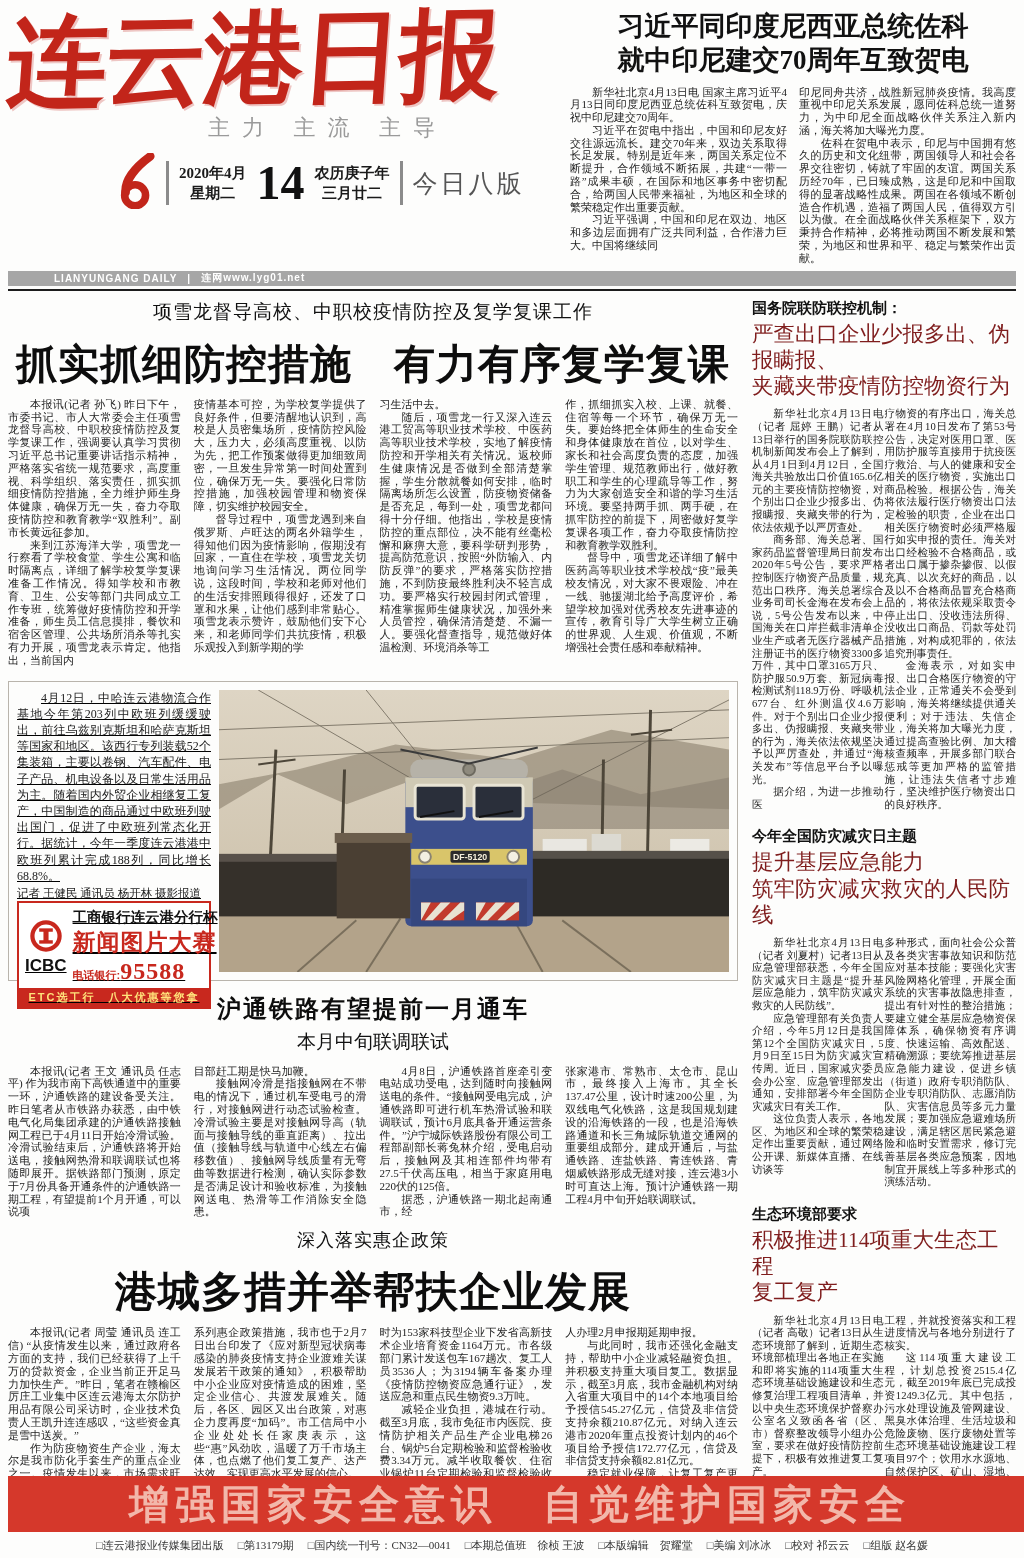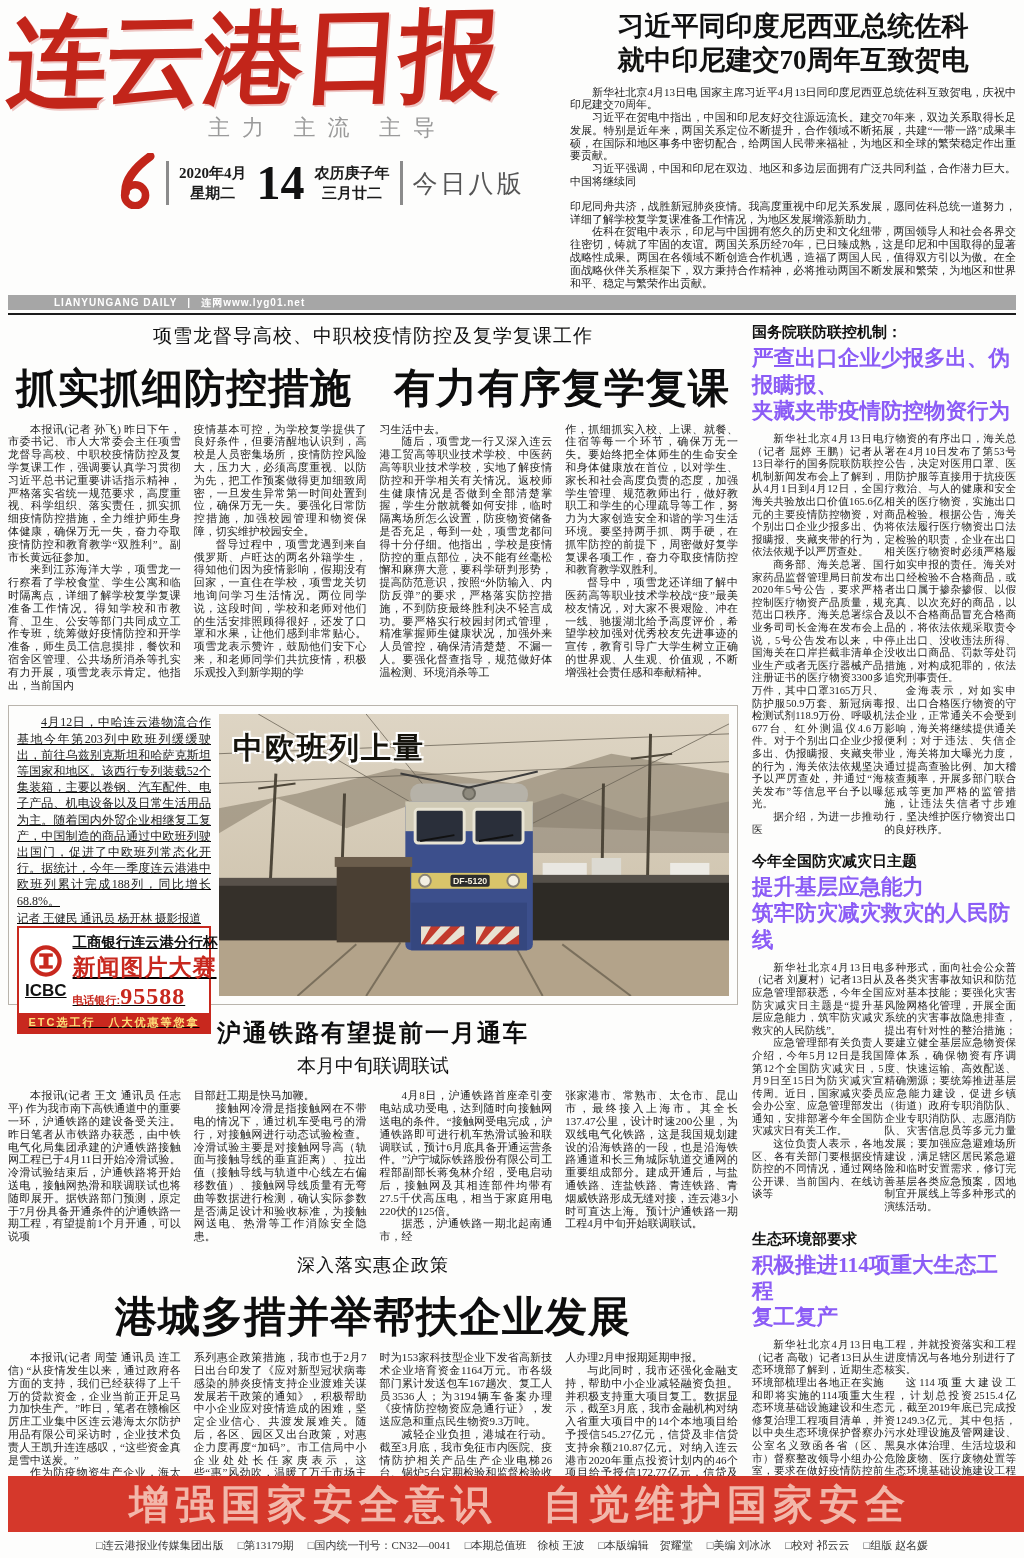--- a/index.html
+++ b/index.html
@@ -16,21 +16,21 @@
   .brand-slogan { color:#9a9a9a; font-size:22px; letter-spacing:12px; margin:2px 0 0 200px;
     font-family:"Liberation Serif", serif; }
   .date-row { display:flex; align-items:center; margin:10px 0 0 110px; gap:10px; }
   .vbar { width:3px; height:44px; background:#8b8b8b; }
   .date-block { text-align:center; font-family:"Liberation Serif", serif; font-weight:bold; font-size:15px; line-height:1.35; color:#1a1a1a; }
   .big-day { font-family:"Liberation Serif", serif; font-size:48px; font-weight:bold; color:#111; line-height:1; }
   .pages-label { font-size:25px; color:#555; font-family:"Liberation Serif", serif; letter-spacing:3px; }
   .mast-right { flex:1; padding:4px 0 0 14px; }
   .tr-title { text-align:center; font-family:"Liberation Serif", serif; font-weight:bold;
     font-size:27px; line-height:1.25; color:#111; }
-  .tr-body { display:flex; gap:12px; margin-top:8px;flex-direction:column; }
+  .tr-body { display:flex; gap:12px; margin-top:8px; }
   .tr-body .col { flex:1; }
   .gray-bar { height:15px; background:#a6a6a6; margin-top:6px; display:flex; align-items:center;
     color:#fff; font-size:10px; font-weight:bold; letter-spacing:1px; padding-left:46px; gap:10px; }
   .black-rule { height:2px; background:#1c1c1c; margin-top:3px; }
 
   
   .body-text p { font-family:"Liberation Serif", serif; font-size:11px; line-height:12.8px;
     text-align:justify; text-indent:2em; color:#222; }
   .body-text p.cont { text-indent:0; }
 
@@ -70,21 +70,21 @@
   .icbc-strip { background:#c8281e; color:#ffe27a; font-size:11px; font-weight:bold; text-align:center; padding:2px 0; letter-spacing:2px; }
 
   
   .headline-l { text-align:center; font-family:"Liberation Serif", serif; font-weight:bold; color:#0d0d0d;
     font-size:24px; letter-spacing:2px; margin-top:12px; }
   .subhead { text-align:center; font-family:"Liberation Serif", serif; font-size:19px; color:#111; margin:4px 0 10px 0; }
 
   
   .rail-article { margin-bottom:16px; }
   .rail-kicker { font-family:"Liberation Serif", serif; font-size:15px; font-weight:bold; color:#111; margin-bottom:3px; }
-  .rail-headline { font-family:"Liberation Serif", serif; font-weight:bold; font-size:21.5px; line-height:1.22; color:#8b5cf6; margin-bottom:9px; }
+  .rail-headline { font-family:"Liberation Serif", serif; font-weight:normal; font-size:21.5px; line-height:1.22; color:#7f1d1d; margin-bottom:9px; }
   .rail-body p { font-size:10.6px; line-height:12.6px; }
 
   
   .red-banner { position:absolute; left:8px; bottom:26px; width:1024px; height:56px; background:#d5382b;
     display:flex; align-items:center; justify-content:center; }
   .red-banner span { font-family:"Liberation Serif", serif; font-weight:bold; font-size:40px;
     color:#f2b7aa; letter-spacing:6px; }
   .footer-line { position:absolute; left:0; bottom:0; width:1024px; height:26px; background:#fdfdfc;
     display:flex; align-items:center; justify-content:center; gap:14px; font-size:11px; color:#333;
     font-family:"Liberation Serif", serif; white-space:nowrap; }
@@ -125,21 +125,21 @@
     <div class="mast-right">
       <div class="tr-title">习近平同印度尼西亚总统佐科</div>
       <div class="tr-title">就中印尼建交70周年互致贺电</div>
       <div class="tr-body body-text">
         <div class="col">
           <p>新华社北京4月13日电 国家主席习近平4月13日同印度尼西亚总统佐科互致贺电，庆祝中印尼建交70周年。</p>
           <p>习近平在贺电中指出，中国和印尼友好交往源远流长。建交70年来，双边关系取得长足发展。特别是近年来，两国关系定位不断提升，合作领域不断拓展，共建“一带一路”成果丰硕，在国际和地区事务中密切配合，给两国人民带来福祉，为地区和全球的繁荣稳定作出重要贡献。</p>
           <p>习近平强调，中国和印尼在双边、地区和多边层面拥有广泛共同利益，合作潜力巨大。中国将继续同</p>
         </div>
         <div class="col">
-          <p class="cont">印尼同舟共济，战胜新冠肺炎疫情。我高度重视中印尼关系发展，愿同佐科总统一道努力，详细了解学校复学复课准备工作情况，为地区发展增添新助力。</p>
+          <p class="cont">印尼同舟共济，战胜新冠肺炎疫情。我高度重视中印尼关系发展，愿同佐科总统一道努力，为中印尼全面战略伙伴关系注入新内涵，海关将加大曝光力度。</p>
           <p>佐科在贺电中表示，印尼与中国拥有悠久的历史和文化纽带，两国领导人和社会各界交往密切，铸就了牢固的友谊。两国关系历经70年，已日臻成熟，这是印尼和中国取得的显著战略性成果。两国在各领域不断创造合作机遇，造福了两国人民，值得双方引以为傲。在全面战略伙伴关系框架下，双方秉持合作精神，必将推动两国不断发展和繁荣，为地区和世界和平、稳定与繁荣作出贡献。</p>
         </div>
       </div>
     </div>
   </div>
 
   <div class="gray-bar">
     <span>LIANYUNGANG DAILY</span>
     <span>|</span>
     <span>连网www.lyg01.net</span>
@@ -271,21 +271,20 @@
                 <rect x="262" y="214" width="44" height="18" fill="#c23a2c"></rect>
                 <path d="M262 214 l10 0 l-10 18 Z M282 214 l10 0 l-18 18 l-8 0 Z M302 214 l4 0 l0 8 l-14 10 l-8 0 Z" fill="#e8e2d2"></path>
               </g>
               <line x1="185" y1="60" x2="255" y2="74" stroke="#3b3b3b" stroke-width="2"></line>
               <line x1="325" y1="58" x2="255" y2="74" stroke="#3b3b3b" stroke-width="2"></line>
             </g>
 
             <rect x="120" y="150" width="75" height="80" fill="#4a3f33"></rect>
             <rect x="118" y="144" width="79" height="10" fill="#6b5d4c"></rect>
           </svg>
-          <div class="photo-overlay-title">中欧班列上量</div>
         </div>
       </div>
 
       <div>
         <div class="headline-l">沪通铁路有望提前一月通车</div>
         <div class="subhead">本月中旬联调联试</div>
         <div class="cols4 body-text">
           <div class="col">
             <p>本报讯(记者 王文 通讯员 任志平) 作为我市南下高铁通道中的重要一环，沪通铁路的建设备受关注。昨日笔者从市铁路办获悉，由中铁电气化局集团承建的沪通铁路接触网工程已于4月11日开始冷滑试验。冷滑试验结束后，沪通铁路将开始送电，接触网热滑和联调联试也将随即展开。据铁路部门预测，原定于7月份具备开通条件的沪通铁路一期工程，有望提前1个月开通，可以说项</p>
           </div>
@@ -353,21 +352,21 @@
       <div class="rail-article">
         <div class="rail-kicker">今年全国防灾减灾日主题</div>
         <div class="rail-headline">
           <div>提升基层应急能力</div>
           <div>筑牢防灾减灾救灾的人民防线</div>
         </div>
         <div class="cols2 body-text rail-body">
           <div class="col">
             <p>新华社北京4月13日电（记者 刘夏村）记者13日从应急管理部获悉，今年全国防灾减灾日主题是“提升基层应急能力，筑牢防灾减灾救灾的人民防线”。</p>
             <p>应急管理部有关负责人介绍，今年5月12日是我国第12个全国防灾减灾日，5月9日至15日为防灾减灾宣传周。近日，国家减灾委员会办公室、应急管理部发出通知，安排部署今年全国防灾减灾日有关工作。</p>
-            <p>这位负责人表示，各地区、各有关部门要根据疫情防控的不同情况，通过网络公开课、当前国内、在线访谈等</p>
+            <p>这位负责人表示，各地区、为地区和全球的繁荣稳定作出重要贡献，通过网络公开课、新媒体直播、在线访谈等</p>
           </div>
           <div class="col">
             <p class="cont">多种形式，面向社会公众普及各类灾害事故知识和防范应对基本技能；要强化灾害风险网格化管理，开展全面系统的灾害事故隐患排查，提出有针对性的整治措施；要建立健全基层应急物资保障体系，确保物资有序调度、快速运输、高效配送、精确溯源；要统筹推进基层应急能力建设，促进乡镇（街道）政府专职消防队、企业专职消防队、志愿消防队、灾害信息员等多元力量发展；要加强应急避难场所建设，满足辖区居民紧急避险和临时安置需求，修订完善基层各类应急预案，因地制宜开展线上等多种形式的演练活动。</p>
           </div>
         </div>
       </div>
 
       <div class="rail-article">
         <div class="rail-kicker">生态环境部要求</div>
         <div class="rail-headline">

